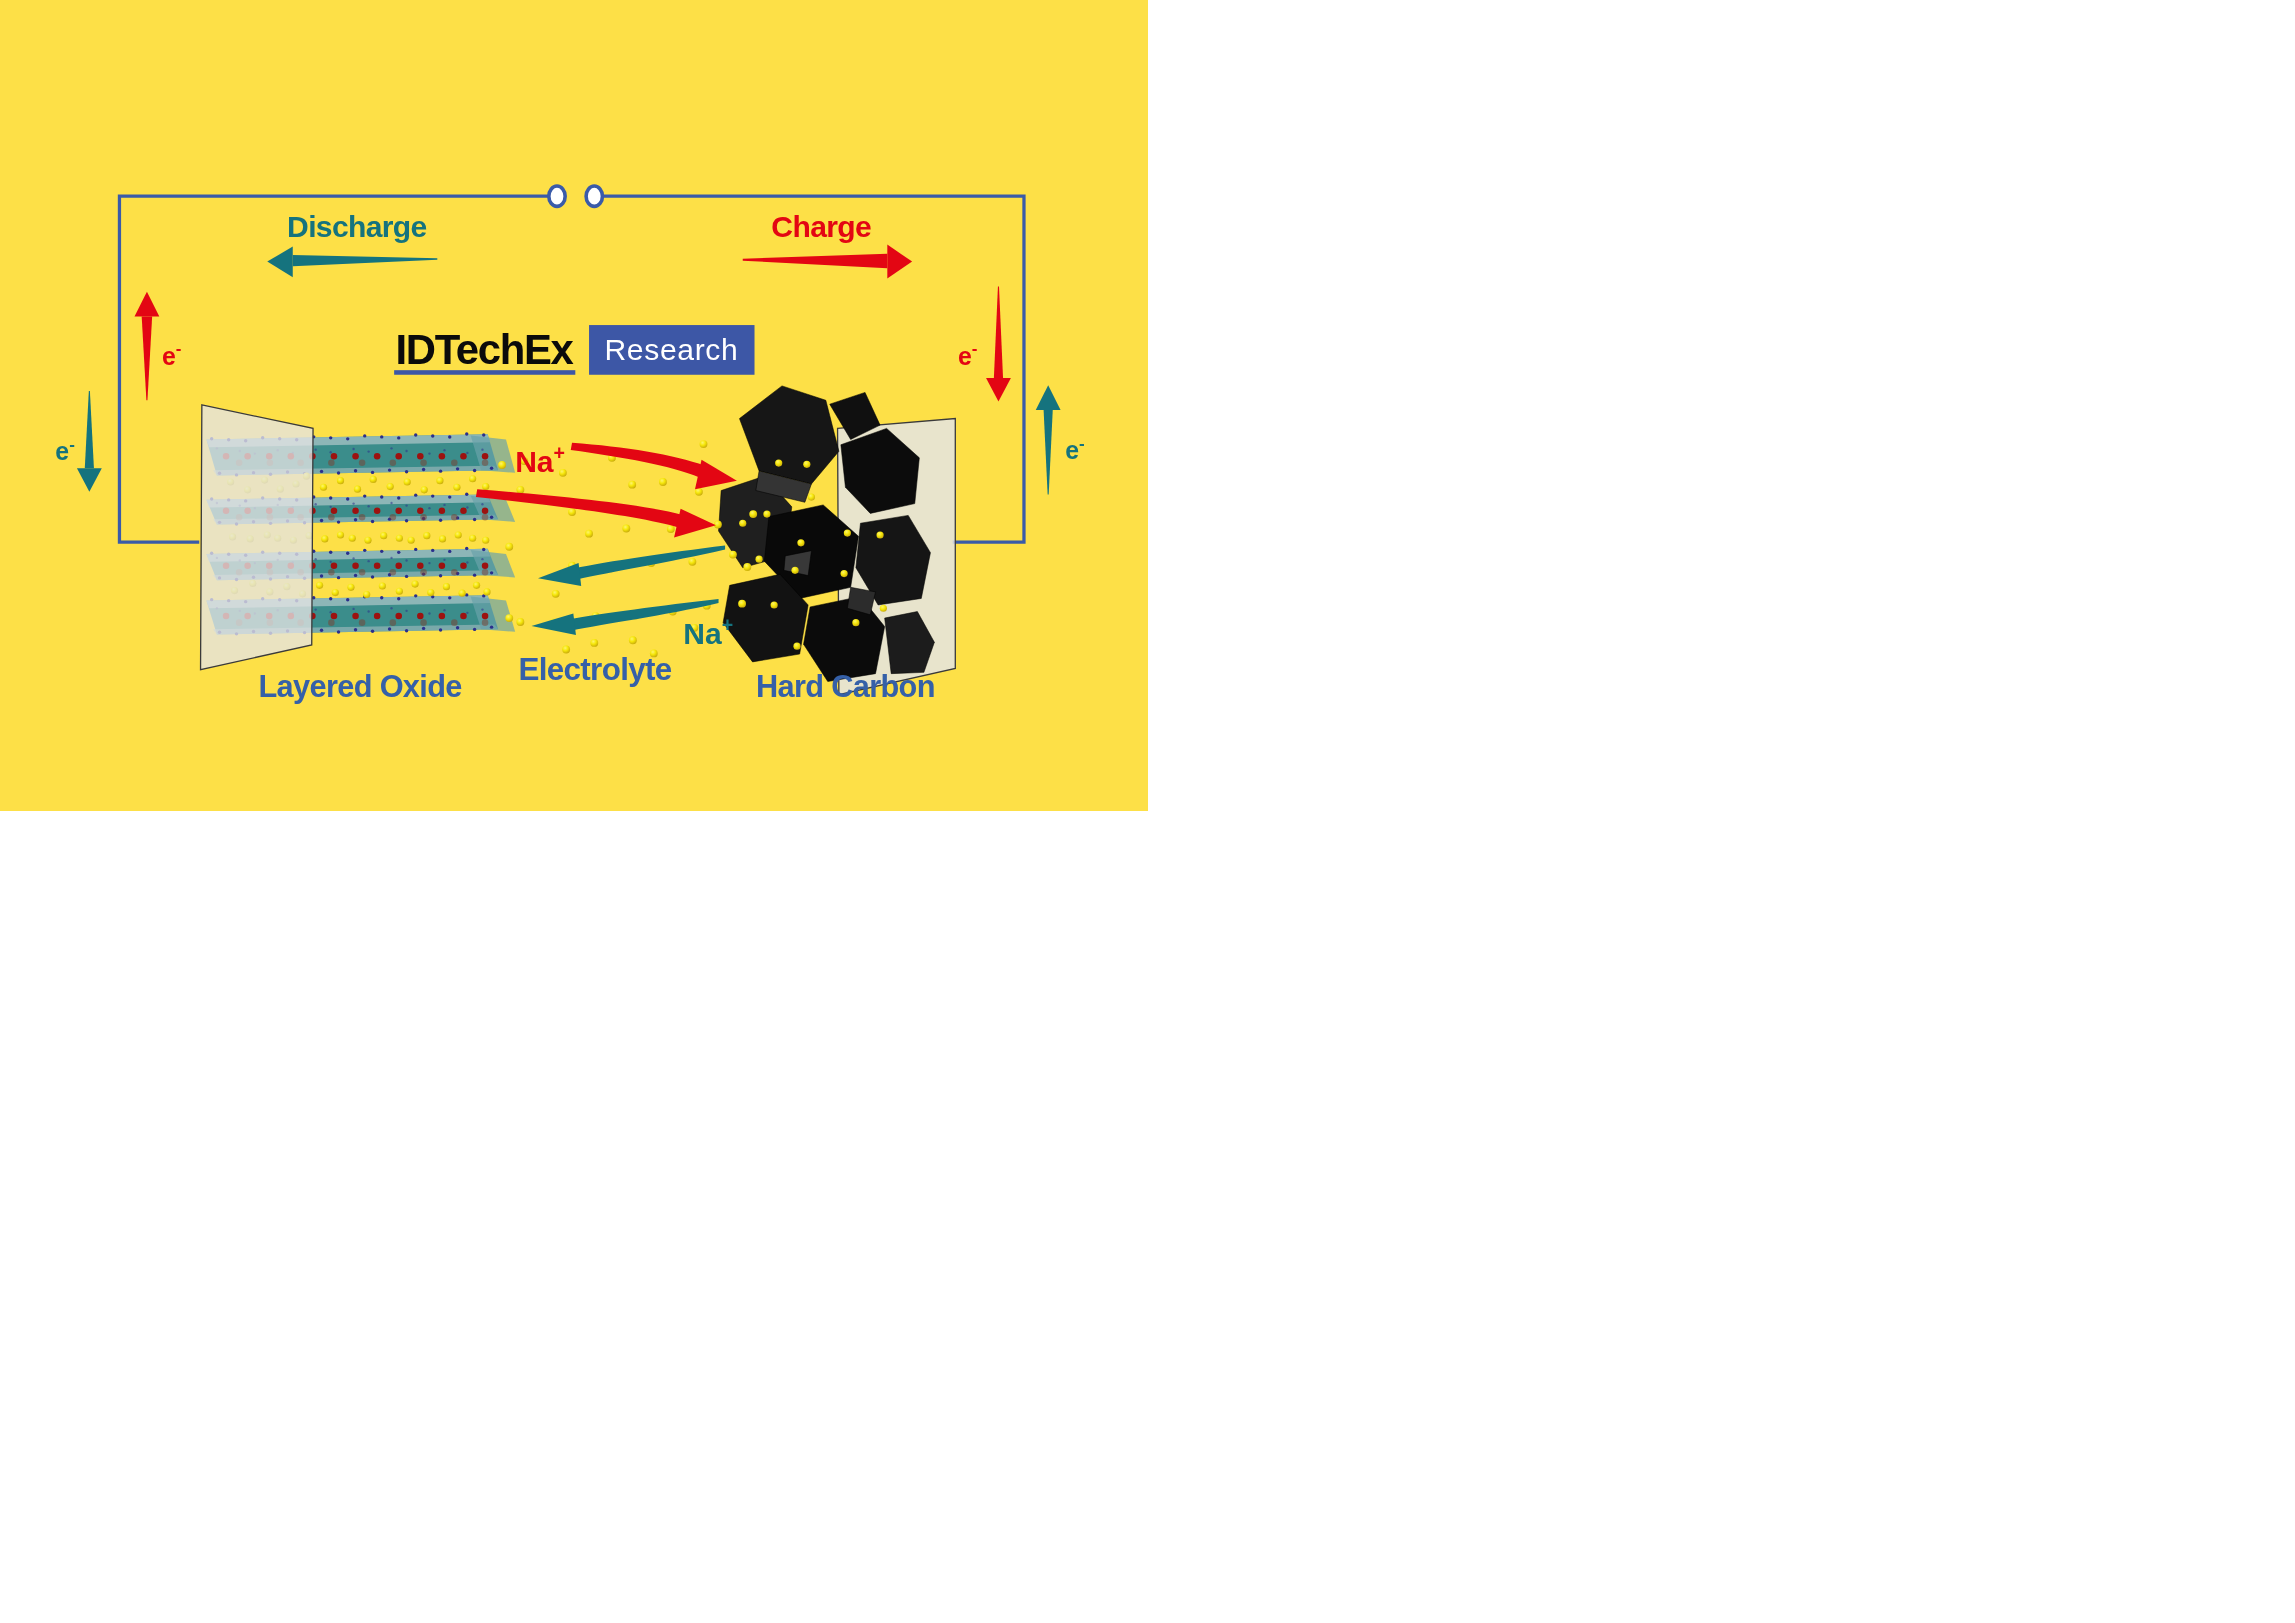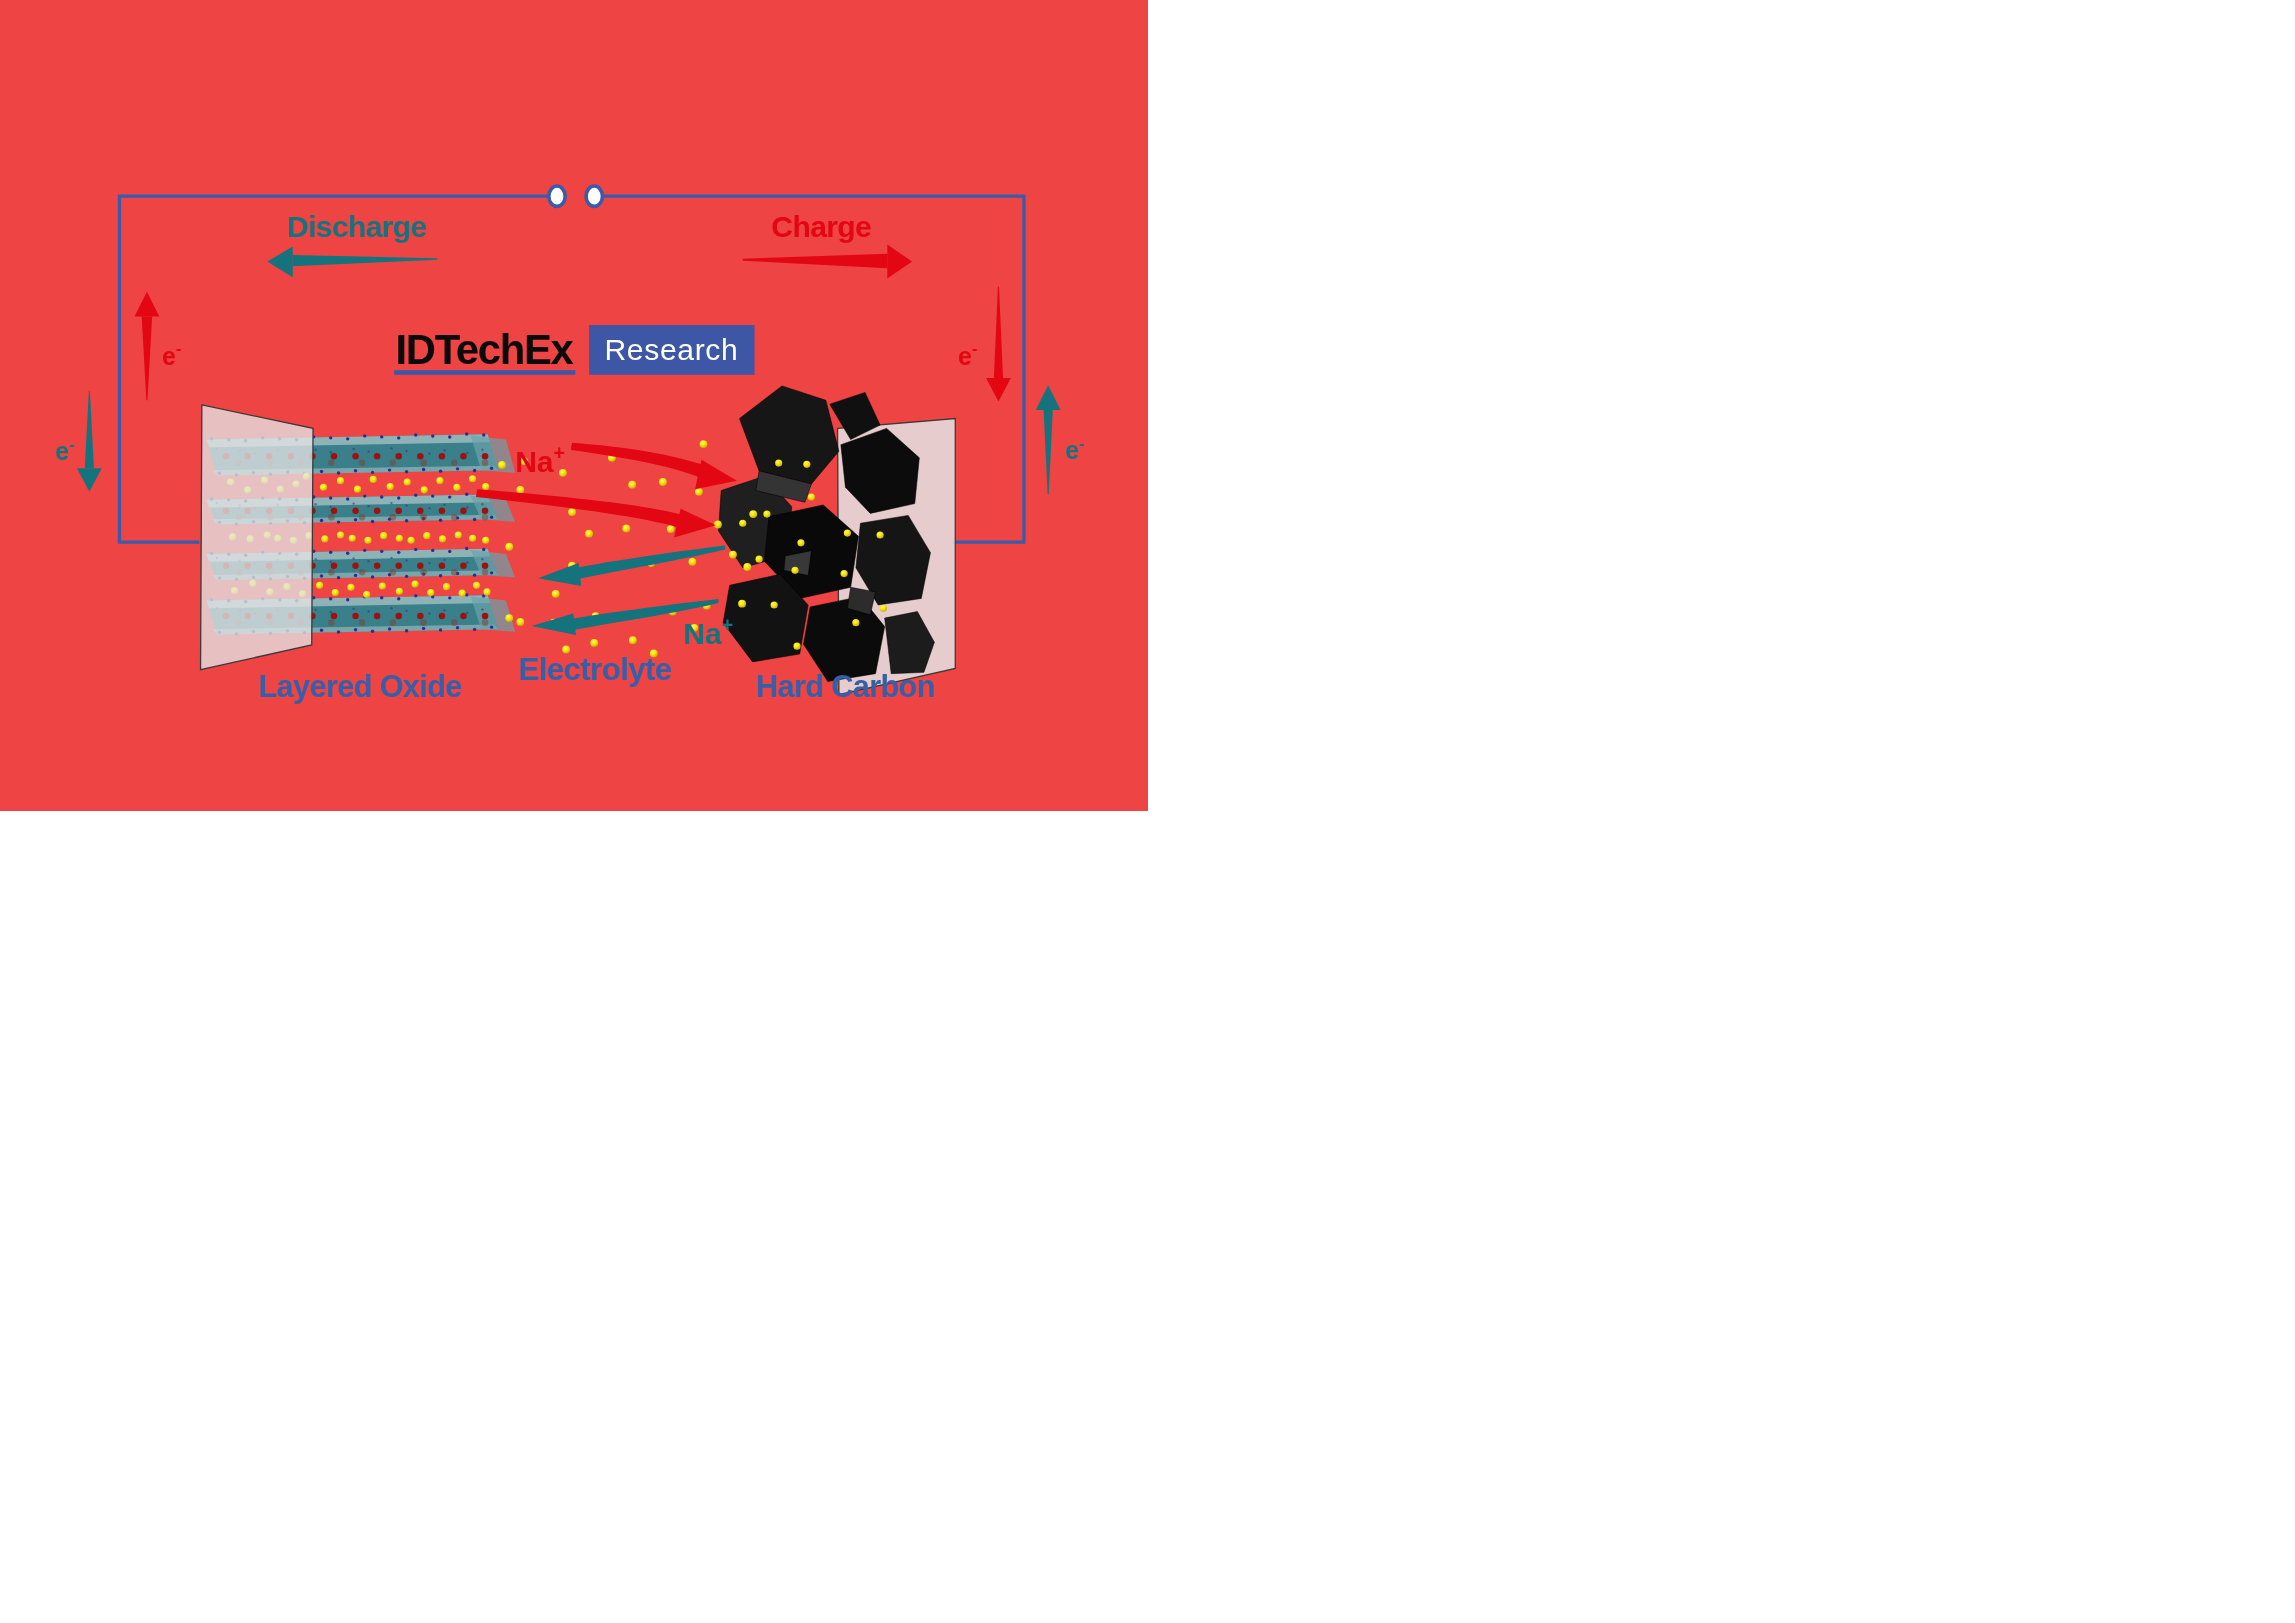--- a/index.html
+++ b/index.html
@@ -1,16 +1,16 @@
 <!DOCTYPE html>
 <html style="font-size:10.5px"><head>
 <meta charset="utf-8">
 <style>
   html,body{margin:0;padding:0;background:#ffffff;}
-  #stage{position:relative;width:1148px;height:811px;background:#ef4444;overflow:hidden;
+  #stage{position:relative;width:1148px;height:811px;background:#fde047;overflow:hidden;
          font-family:"Liberation Sans", sans-serif;}
   svg{display:block;}
   .wire{fill:none;stroke:var(--circuit);stroke-width:5;stroke-linejoin:miter;}
   .contact{fill:#ffffff;stroke:var(--circuit);stroke-width:5.5;}
   .t-teal{fill:var(--teal);}
   .t-red{fill:var(--red);}
   .t-blue{fill:var(--label-blue);}
   .fill-teal{fill:var(--teal);}
   .fill-red{fill:var(--red);}
   text{font-family:"Liberation Sans", sans-serif;}

